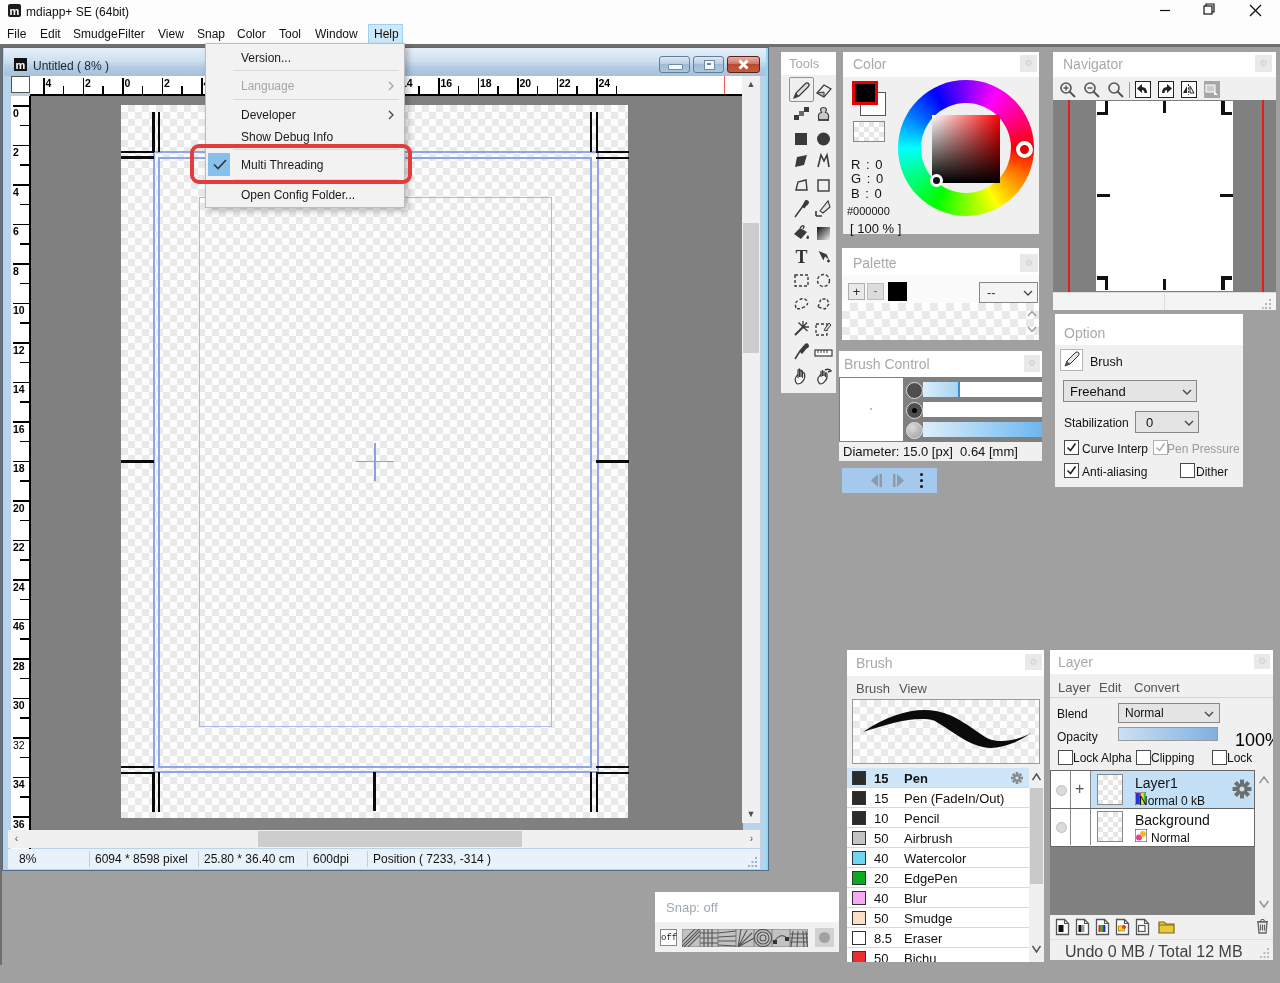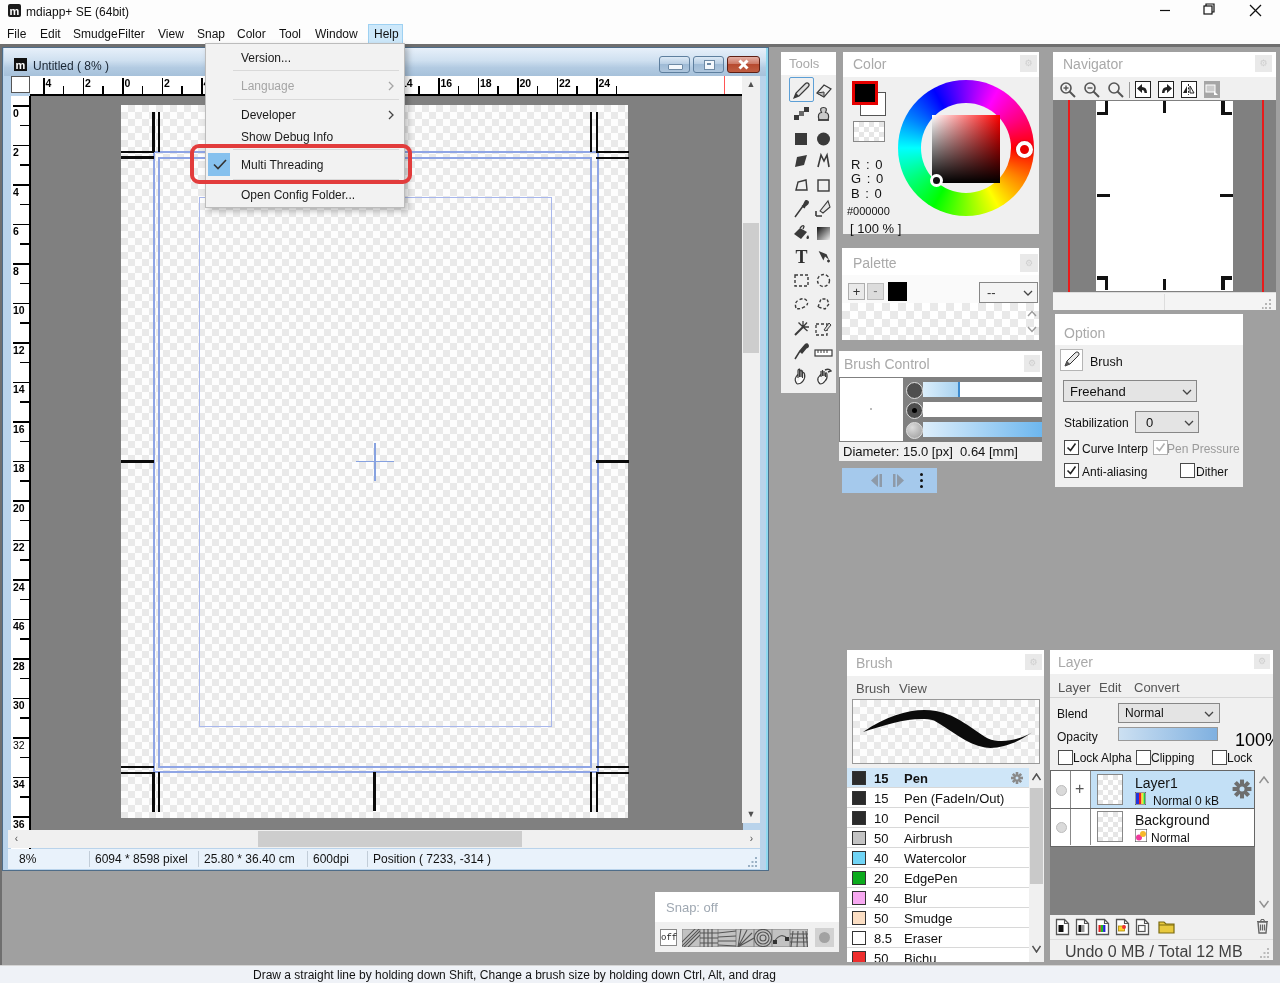--- a/index.html
+++ b/index.html
@@ -750,21 +750,21 @@
           <span class="ab" style="left:24px;top:9px;font-size:16px;color:#555">+</span>
           <div class="ab chk5" style="left:46px;top:3px;width:26px;height:31px;border:1px solid #888;box-sizing:border-box"></div>
           <span class="ab" style="left:84px;top:4px;font-size:14px;font-weight:normal;color:#111">Layer1</span>
           <svg class="ab" style="left:84px;top:21px" width="11" height="13">
             <rect x="0" y="0" width="11" height="13" fill="#fff" stroke="#333"></rect>
             <rect x="1" y="1" width="3" height="11" fill="#2233dd"></rect>
             <rect x="4" y="1" width="2.5" height="11" fill="#ee2222"></rect>
             <rect x="6.5" y="1" width="2" height="11" fill="#eeee22"></rect>
             <rect x="8.5" y="1" width="1.5" height="11" fill="#22cc44"></rect>
           </svg>
-          <span class="ab" style="left:102px;top:23px;font-size:12px;color:#111">Normal 0 kB</span>
+          <span class="ab" style="left:88px;top:23px;font-size:12px;color:#111">Normal 0 kB</span>
           <svg class="ab" style="left:180px;top:7px" width="22" height="22" viewBox="0 0 14 14">
             <g fill="#6e6e6e">
               <circle cx="7" cy="7" r="3.4"></circle>
               <g stroke="#6e6e6e" stroke-width="2.6">
                 <line x1="7" y1="1" x2="7" y2="13"></line>
                 <line x1="1" y1="7" x2="13" y2="7"></line>
                 <line x1="2.8" y1="2.8" x2="11.2" y2="11.2"></line>
                 <line x1="11.2" y1="2.8" x2="2.8" y2="11.2"></line>
               </g>
               <circle cx="7" cy="7" r="1.6" fill="#c3e0f6"></circle>
@@ -883,16 +883,13 @@
         <svg class="ab" style="left:135px;top:7px" width="18" height="18" viewBox="0 0 18 18">
           <rect x="0" y="0" width="18" height="18" fill="#c2c2c2" stroke="#808080" stroke-width="1"></rect>
           <path d="M0 5 H18 M0 9 H18 M0 13 H18 M3 2 L1 18 M8 2 L7 18 M13 2 L14 18 M16 2 L17.5 18" stroke="#555" stroke-width="1.1" fill="none"></path>
         </svg>
         <div class="ab" style="left:160px;top:6px;width:19px;height:19px;background:#d2d2d2">
           <div class="ab" style="left:4px;top:4px;width:11px;height:11px;border-radius:50%;background:#a2a2a2"></div>
         </div>
       </div>
   </div>
 
-  <div class="ab" style="left:0;top:965px;width:1280px;height:18px;background:#eff2f7;border-top:1px solid #d5d5d5;box-sizing:border-box">
-    <span class="ab" style="left:253px;top:2px;font-size:12px;color:#111">Draw a straight line by holding down Shift, Change a brush size by holding down Ctrl, Alt, and drag</span>
-  </div>
 </div>
 
 </body></html>

